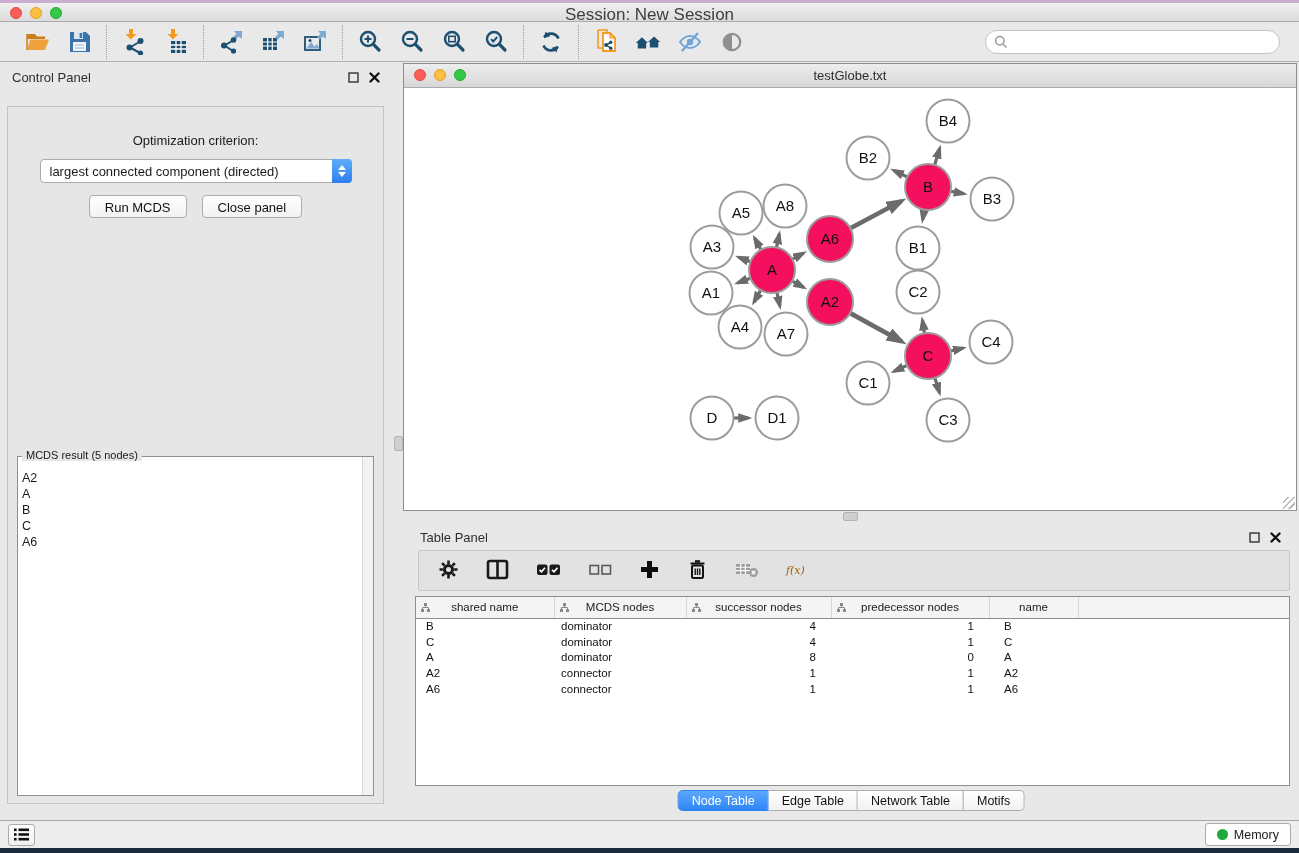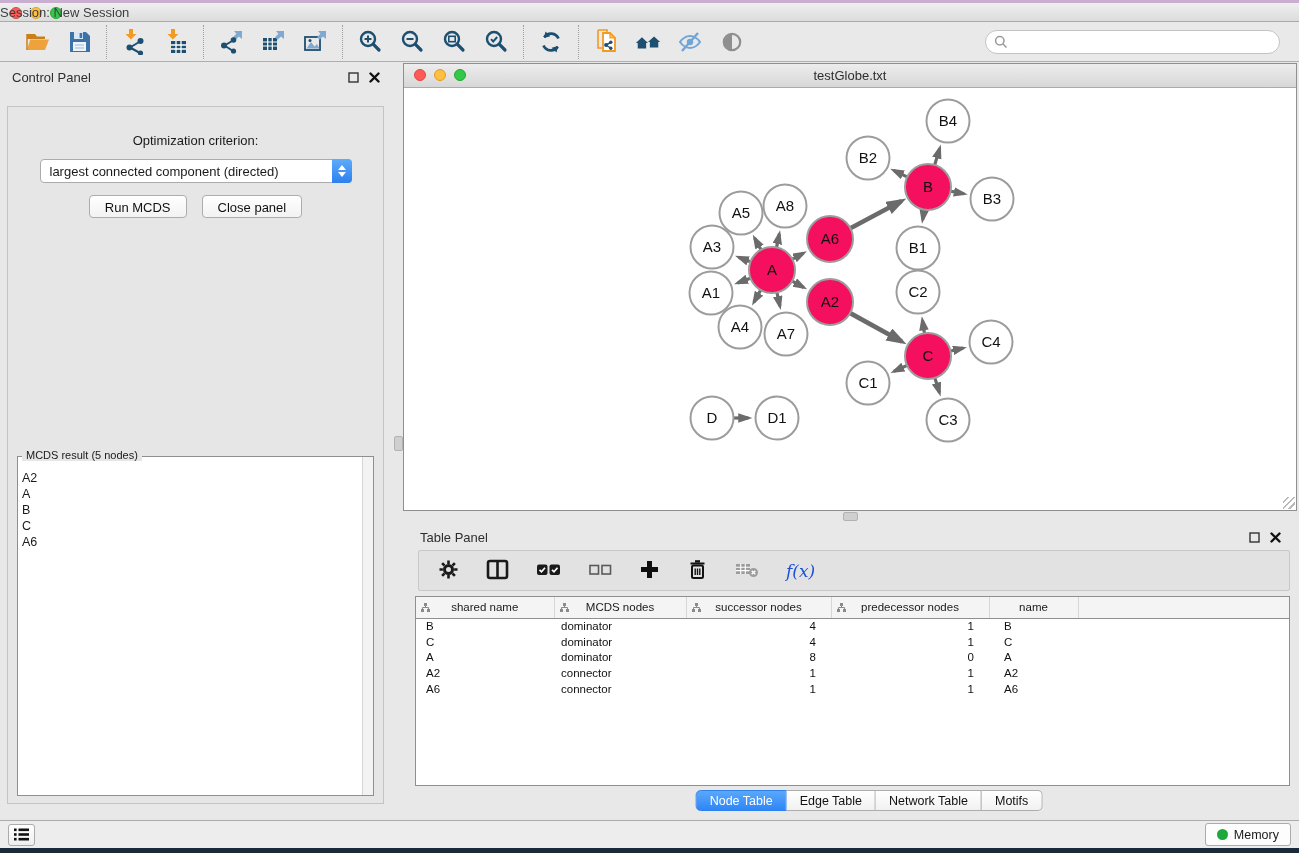--- a/index.html
+++ b/index.html
@@ -8,21 +8,21 @@
 .app { position:relative; width:1299px; height:853px; background:#E8E8E8; overflow:hidden; font-size:13px; color:#1A1A1A; }
 
 
 .titlebar { position:absolute; left:0; top:0; width:100%; height:22px; border-top:3px solid #C9AECF;
   background:linear-gradient(#EFEFEF,#DCDCDC); border-bottom:1px solid #ABABAB; }
 .lights { position:absolute; left:10px; top:4px; display:flex; gap:8px; }
 .light { width:12px; height:12px; border-radius:50%; }
 .light.red{ background:#FC5B57; border:1px solid #E2463F;}
 .light.yellow{ background:#FDBE41; border:1px solid #DFA023;}
 .light.green{ background:#34C84A; border:1px solid #1FA82F;}
-.titlebar .title { position:absolute; left:0; right:0; top:2px; font-size:13px; color:#3E3E3E; }
+.titlebar .title { position:absolute; left:0; right:0; top:2px; text-align:center; font-size:17px; color:#3E3E3E; }
 
 
 .toolbar { position:absolute; left:0; top:22px; width:100%; height:40px; background:#E9E9E9;
   border-bottom:1px solid #AEAEAE; display:flex; align-items:center; padding:0 10px; }
 .tb-group { display:flex; align-items:center; gap:14px; padding:0 13px; }
 .tb-sep { width:0; height:34px; border-left:1px dotted #9E9E9E; }
 .tb-btn { width:28px; height:28px; display:flex; align-items:center; justify-content:center; cursor:default; }
 .search-box { margin-left:auto; margin-right:9px; width:295px; height:24px; background:#fff;
   border:1px solid #C3C3C3; border-radius:12px; display:flex; align-items:center; padding:0 8px; gap:5px; }
 .search-box input { border:none; outline:none; flex:1; font-size:12px; font-family:inherit; background:transparent; }
@@ -67,35 +67,35 @@
 .edge { stroke-width:3.2; }
 .edge.thick { stroke-width:4.6; }
 .node-label { font-family:"Liberation Sans",sans-serif; font-size:15px; fill:#111; text-anchor:middle; }
 .resize-grip { position:absolute; right:1px; bottom:1px; width:12px; height:12px;
   background:repeating-linear-gradient(135deg, transparent 0 3px, #B9B9B9 3px 4.5px); }
 
 
 .table-panel { position:absolute; left:403px; top:522px; width:896px; height:298px; }
 .tp-toolbar { position:absolute; left:15px; right:9px; top:28px; height:41px; background:#E2E2E2;
   border:1px solid #C8C8C8; border-radius:2px; display:flex; align-items:center; gap:27px; padding-left:19px; }
-.fx-label { font-family:"DejaVu Serif", serif; font-style:italic; font-size:17px; color:#1d4ed8; }
+.fx-label { font-family:"DejaVu Serif", serif; font-style:italic; font-size:11px; color:#a16207; }
 .tp-table { position:absolute; left:12px; right:9px; top:74px; height:190px; background:#fff; border:1px solid #8F8F8F; overflow:hidden; }
 table.tbl { width:100%; border-collapse:collapse; table-layout:fixed; font-size:11.5px; }
 .tbl th { height:21px; background:#F4F4F4; border-right:1px solid #D6D6D6; border-bottom:1px solid #8F8F8F;
   font-weight:normal; text-align:center; position:relative; color:#1A1A1A; }
 .tbl th.filler { border-right:none; }
 .col-icon { position:absolute; left:5px; top:5px; }
 .tbl td { height:15.7px; padding:0; color:#111; white-space:nowrap; overflow:hidden; }
 .tbl td.c-l { text-align:left; }
 .tbl td.c-r { text-align:right; }
 .tbl td.col0 { padding-left:10px; }
 .tbl td.col1 { padding-left:7px; }
 .tbl td.col2, .tbl td.col3 { padding-right:15px; }
 .tbl td.col4 { padding-left:15px; }
-.tp-tabs { position:absolute; left:466px; top:268px; transform:translateX(-50%); display:flex; }
+.tp-tabs { position:absolute; left:448px; top:268px; transform:translateX(-50%); display:flex; }
 .tp-tab { font-size:12.5px; }
 
 
 .status-bar { position:absolute; left:0; right:0; bottom:5px; height:28px; background:#EDEDED;
   border-top:1px solid #ABABAB; display:flex; align-items:center; padding:0 8px; }
 .list-btn { width:27px; height:22px; border:1px solid #ABABAB; border-radius:3px;
   background:linear-gradient(#FFFFFF,#EFEFEF); display:flex; align-items:center; justify-content:center; }
 .memory-btn { margin-left:auto; height:23px; padding:0 11px; display:flex; align-items:center; gap:6px;
   border:1px solid #ABABAB; border-radius:3px; background:#FDFDFD; font-size:12.5px; }
 .memory-dot { width:11px; height:11px; border-radius:50%; }

